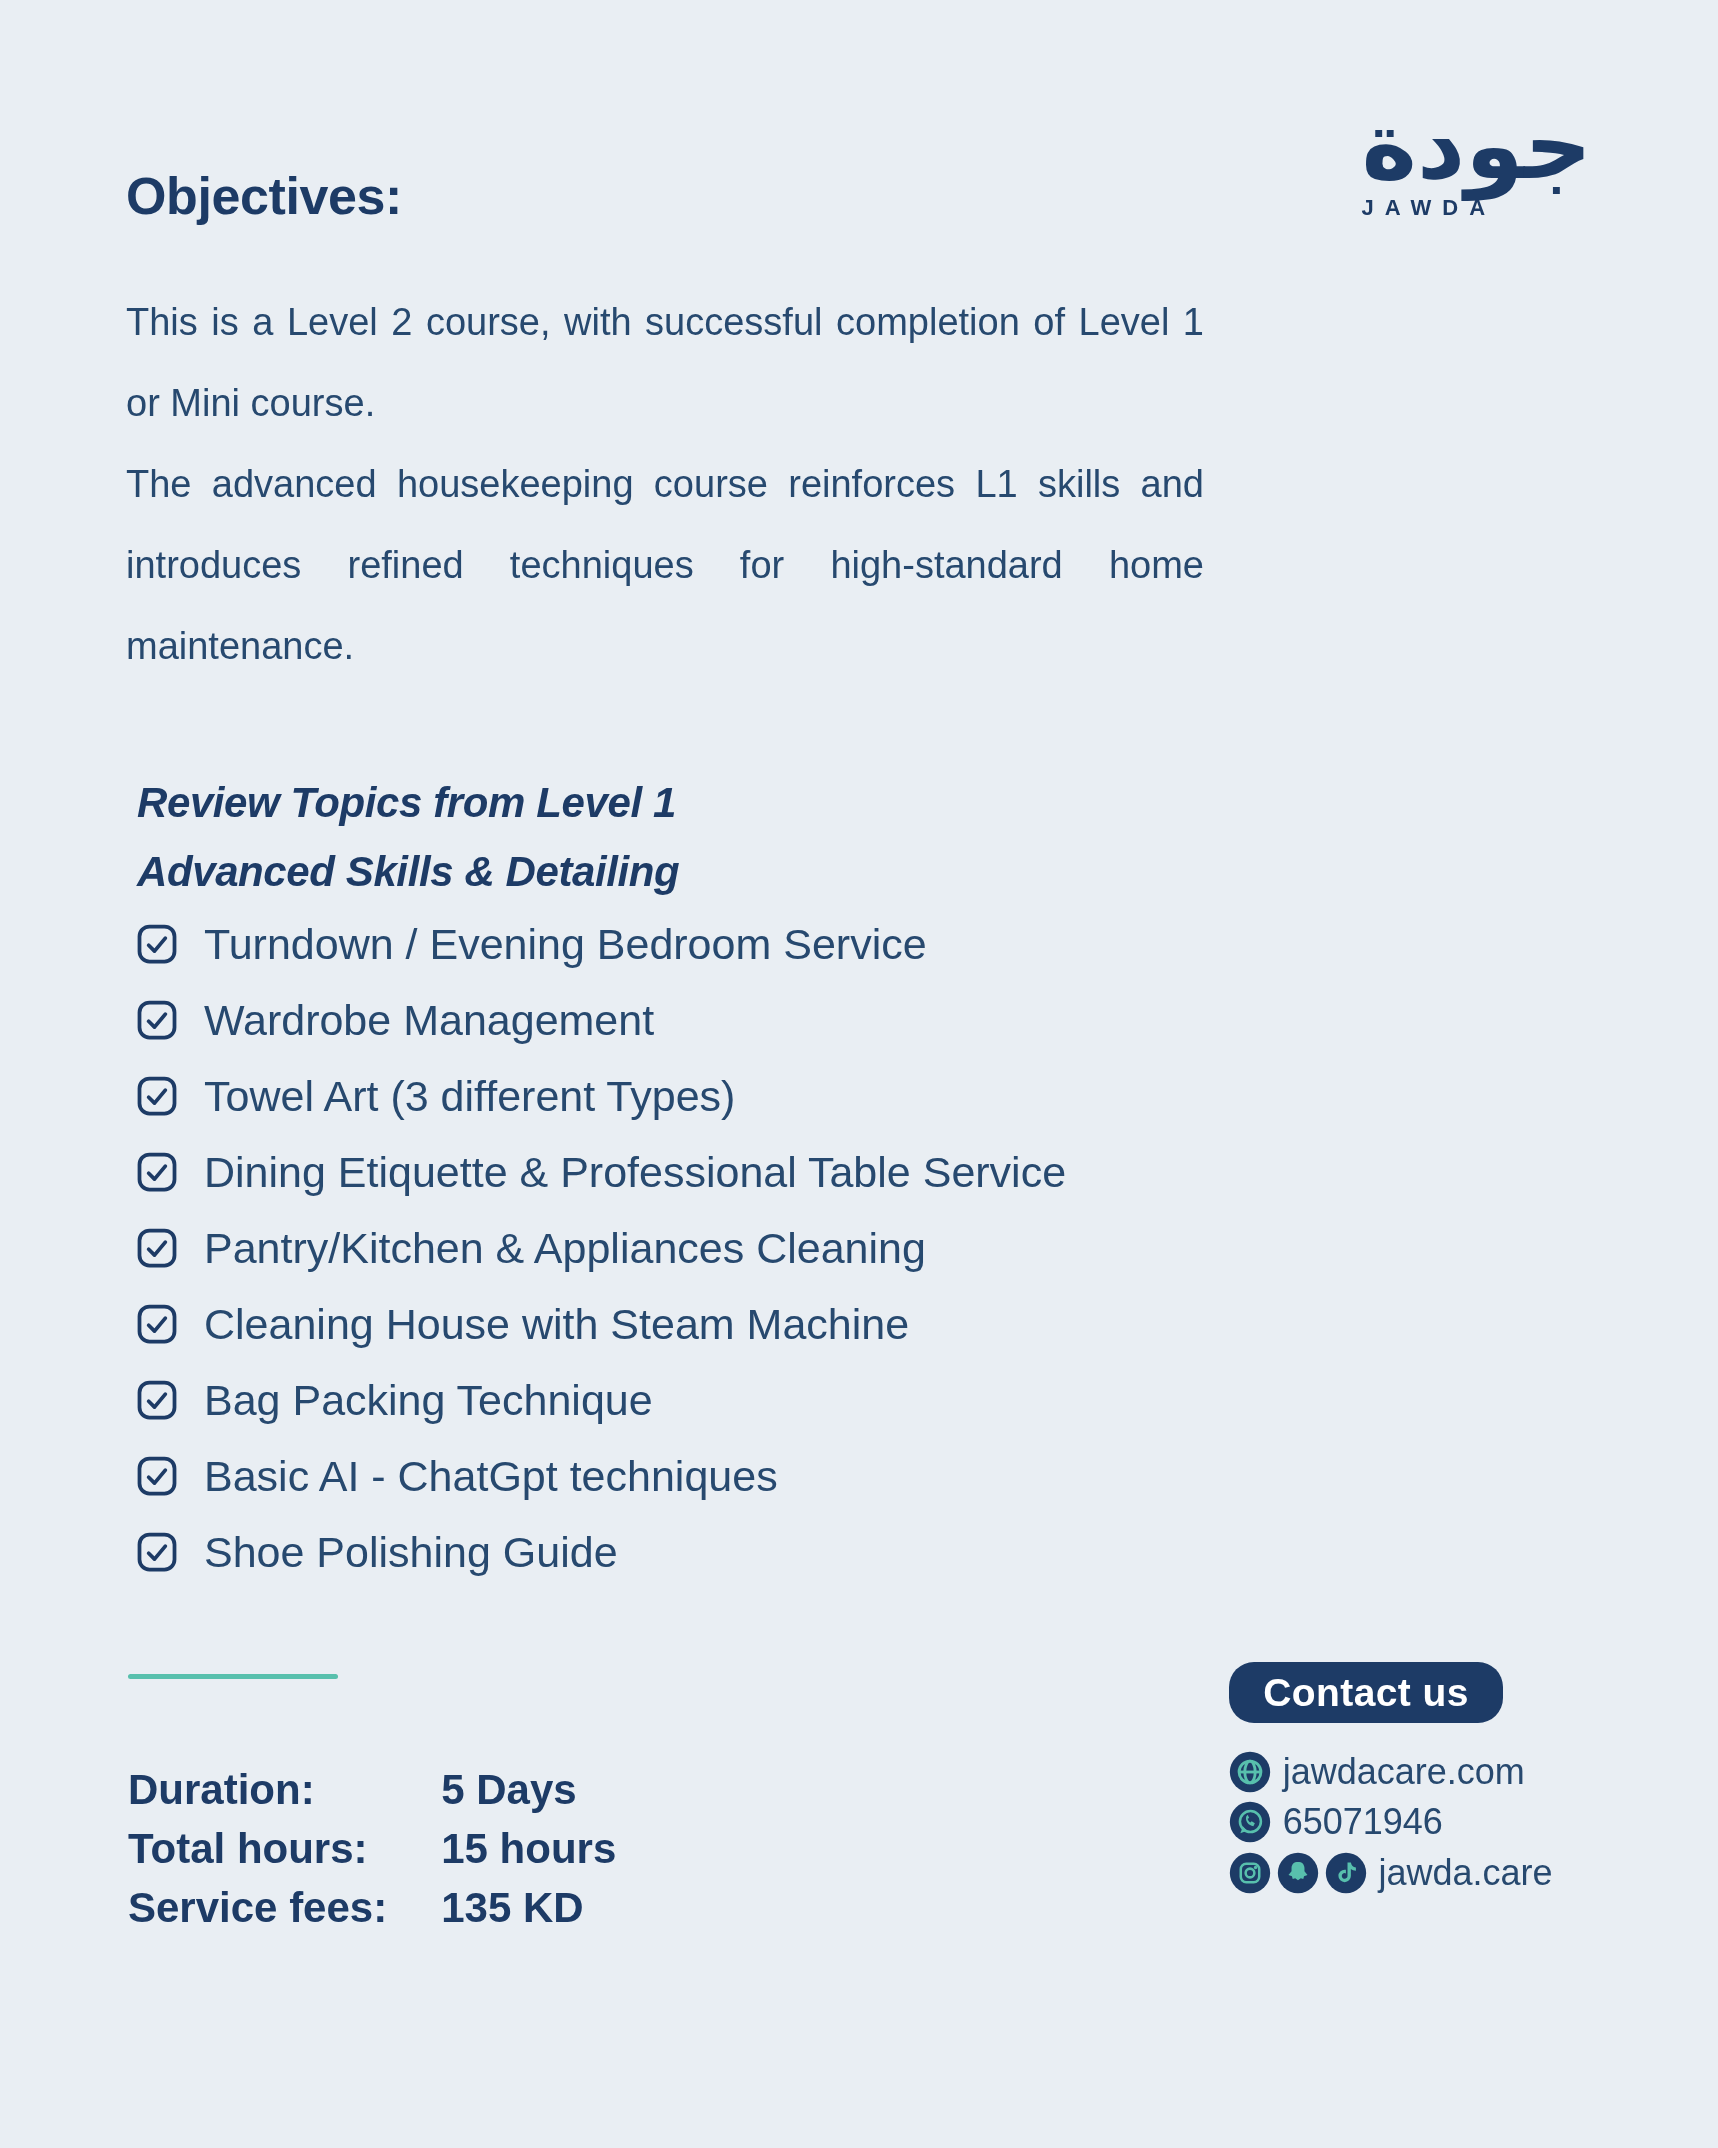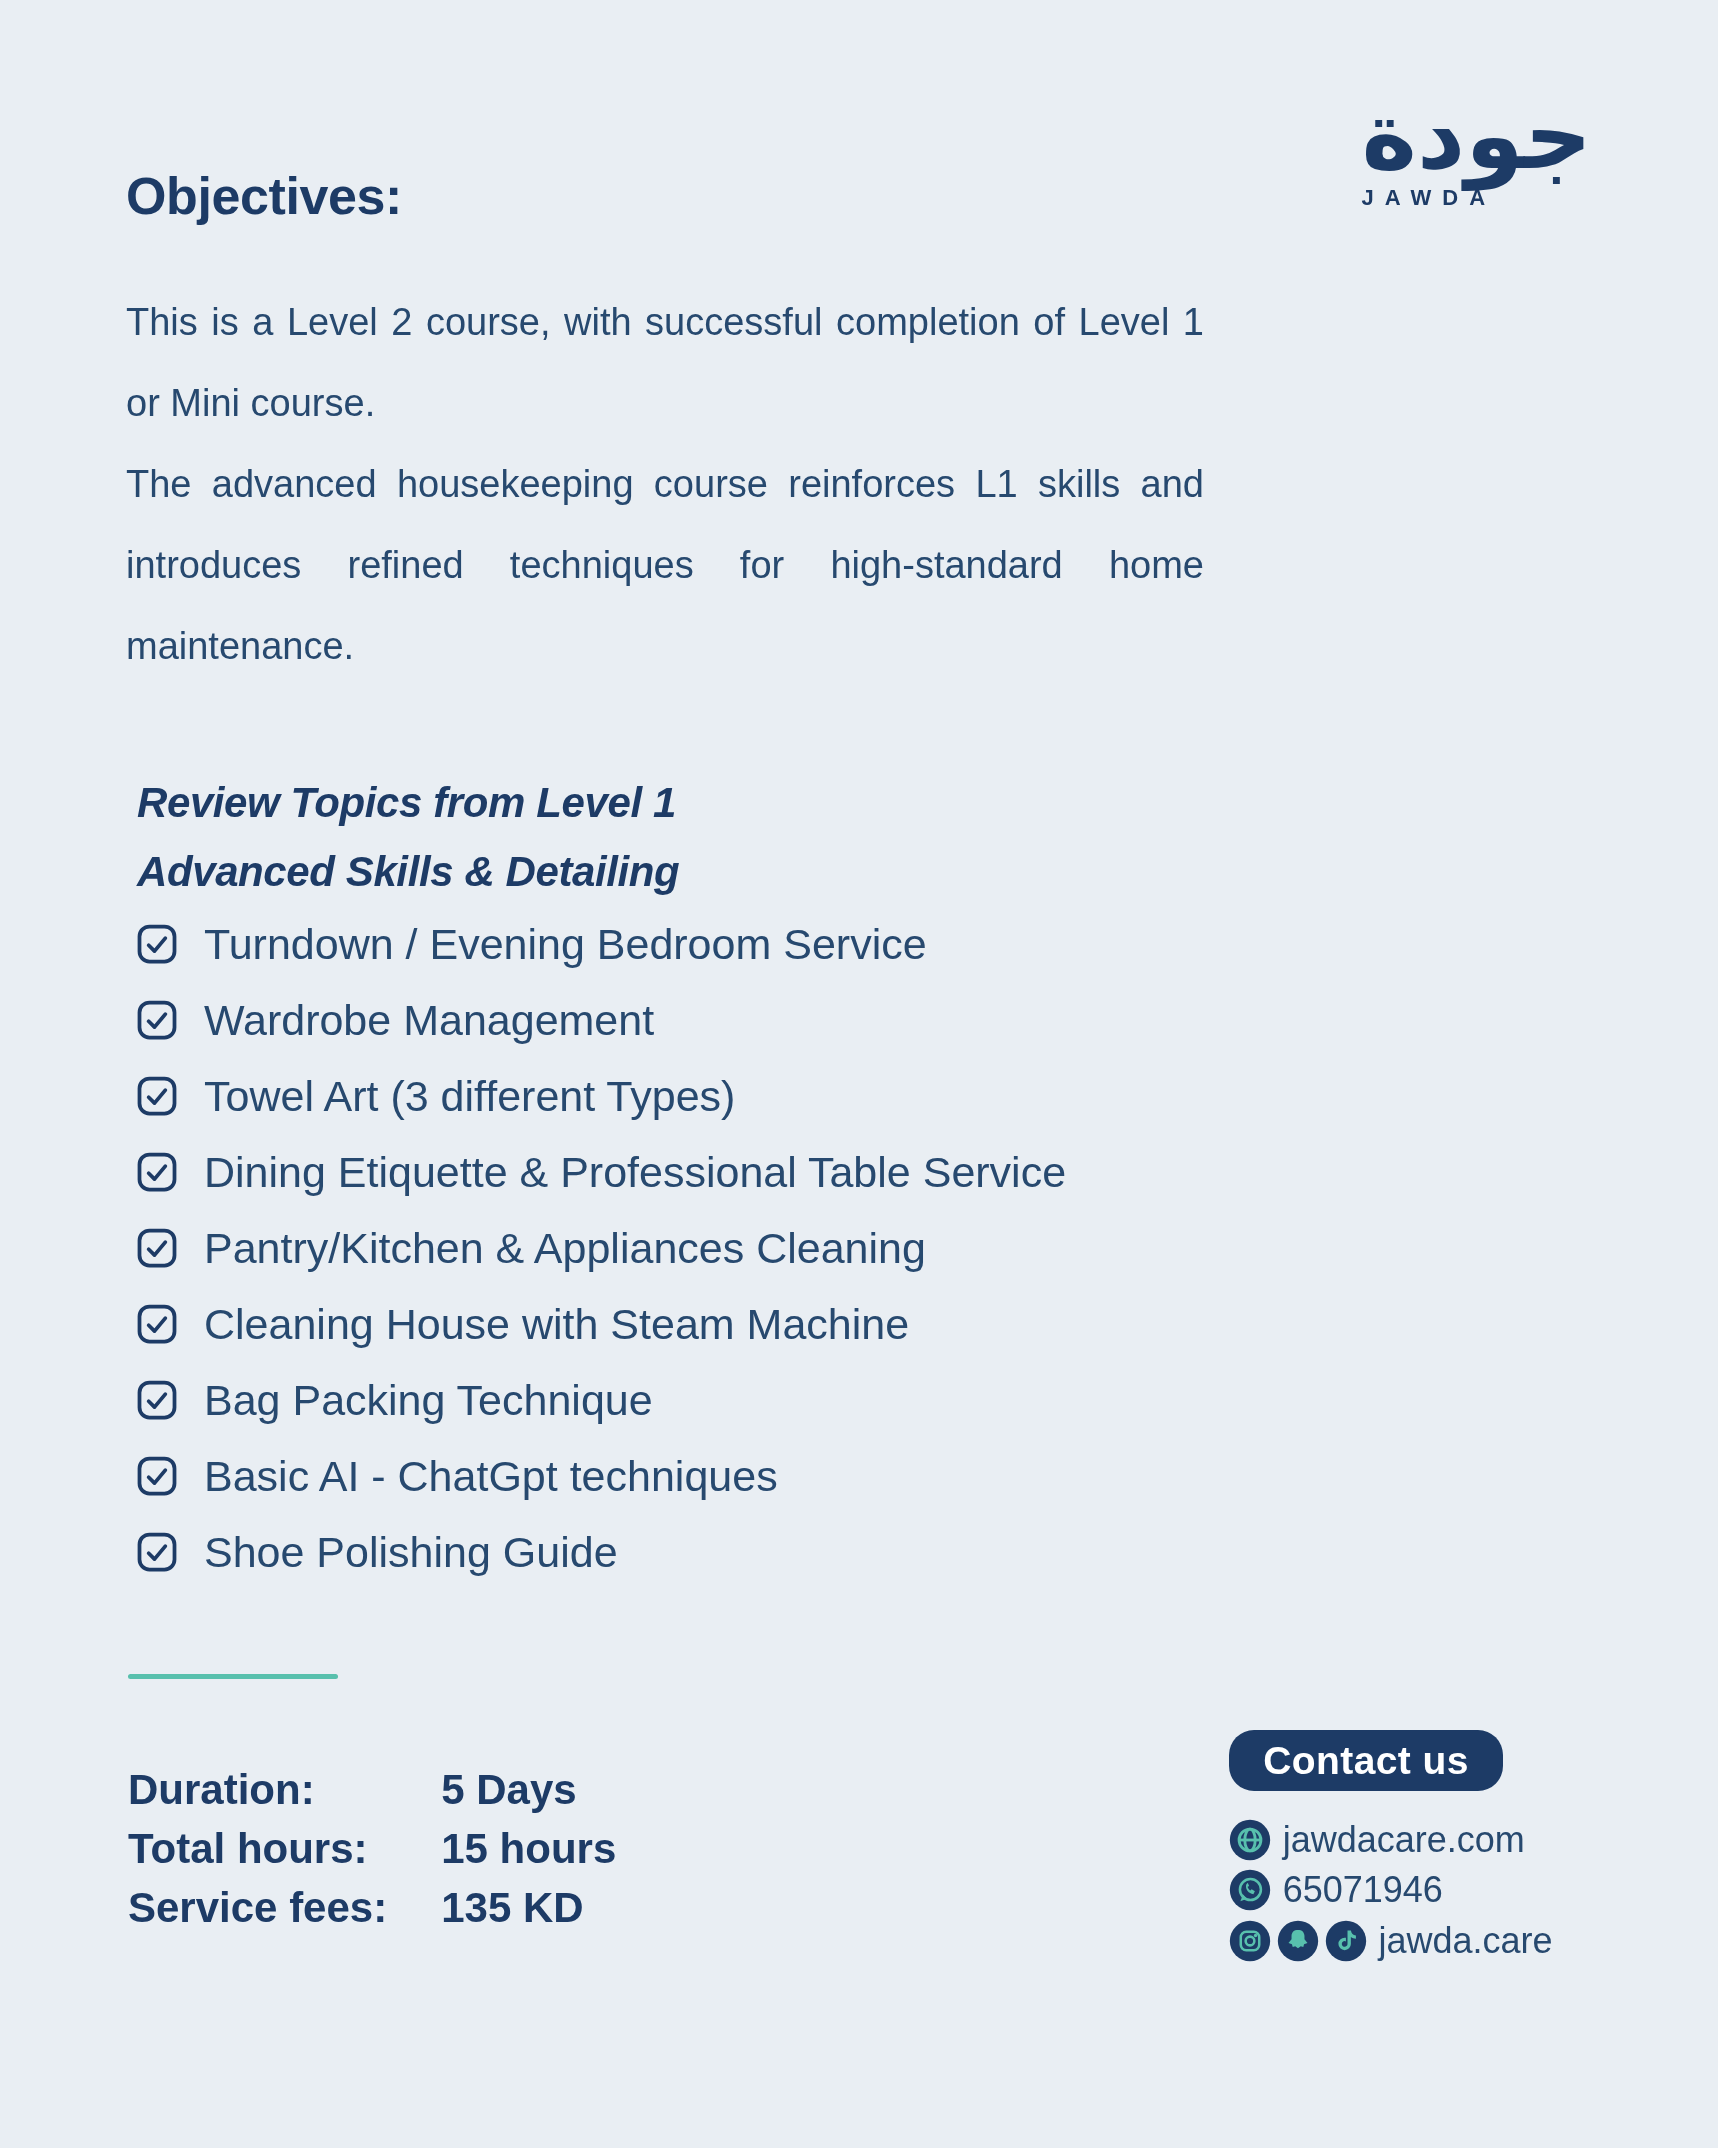--- a/index.html
+++ b/index.html
@@ -13,21 +13,21 @@
   html,body{background:var(--bg);}
   .page{
     position:relative;
     width:1718px;height:2148px;
     background:var(--bg);
     font-family:"Liberation Sans", sans-serif;
     color:var(--ink);
     overflow:hidden;
   }
   
-  .logo{position:absolute;top:89px;right:126px;text-align:left;color:var(--navy);}
+  .logo{position:absolute;top:99px;right:126px;text-align:left;color:var(--navy);}
   .logo-arabic{
     font-family:"DejaVu Sans", sans-serif;
     font-weight:bold;font-size:94px;line-height:1.0;
     color:var(--navy);display:block;
   }
   .logo-latin{
     display:block;margin-top:1.7px;
     font-weight:bold;font-size:22px;letter-spacing:11px;
     color:var(--navy);
   }
@@ -65,21 +65,21 @@
   }
   
   .details{position:absolute;left:128px;top:1760px;display:flex;align-items:flex-end;}
   .details .col{display:flex;flex-direction:column;}
   .details .label,.details .value{
     font-size:42px;font-weight:bold;color:var(--navy);line-height:59px;white-space:nowrap;
   }
   .details .labels{width:282px;}
   .v-rule{width:4.2px;background:var(--teal);border-radius:2.5px;margin:3.4px 27px 3.4px 0;}
   
-  .contact{position:absolute;left:1229px;top:1730px;width:420px;}
+  .contact{position:absolute;left:1229px;top:1662px;width:420px;}
   .contact-pill{
     width:274px;height:61px;background:var(--navy);border-radius:25px;
     display:flex;align-items:center;justify-content:center;
     color:var(--white);font-size:39px;font-weight:bold;letter-spacing:0.4px;
     border:none;cursor:pointer;
   }
   .contact-rows{margin-top:28px;}
   .c-row{display:flex;align-items:center;height:42px;margin-bottom:8.4px;}
   .c-row .txt{margin-left:11.7px;font-size:36px;color:var(--ink);white-space:nowrap;}
   .c-icon{width:42px;height:42px;flex:0 0 42px;}

